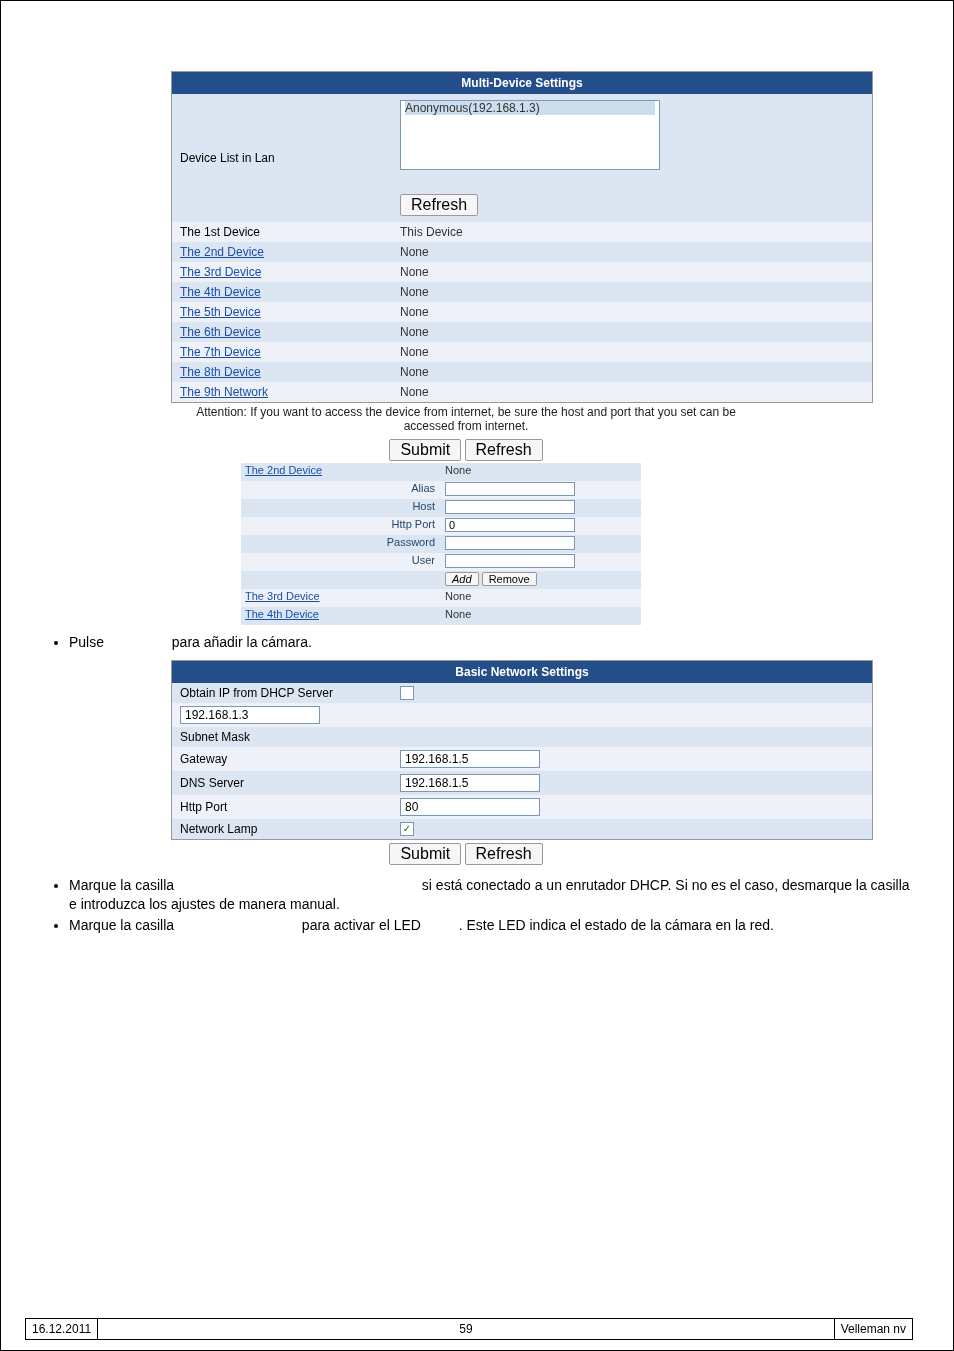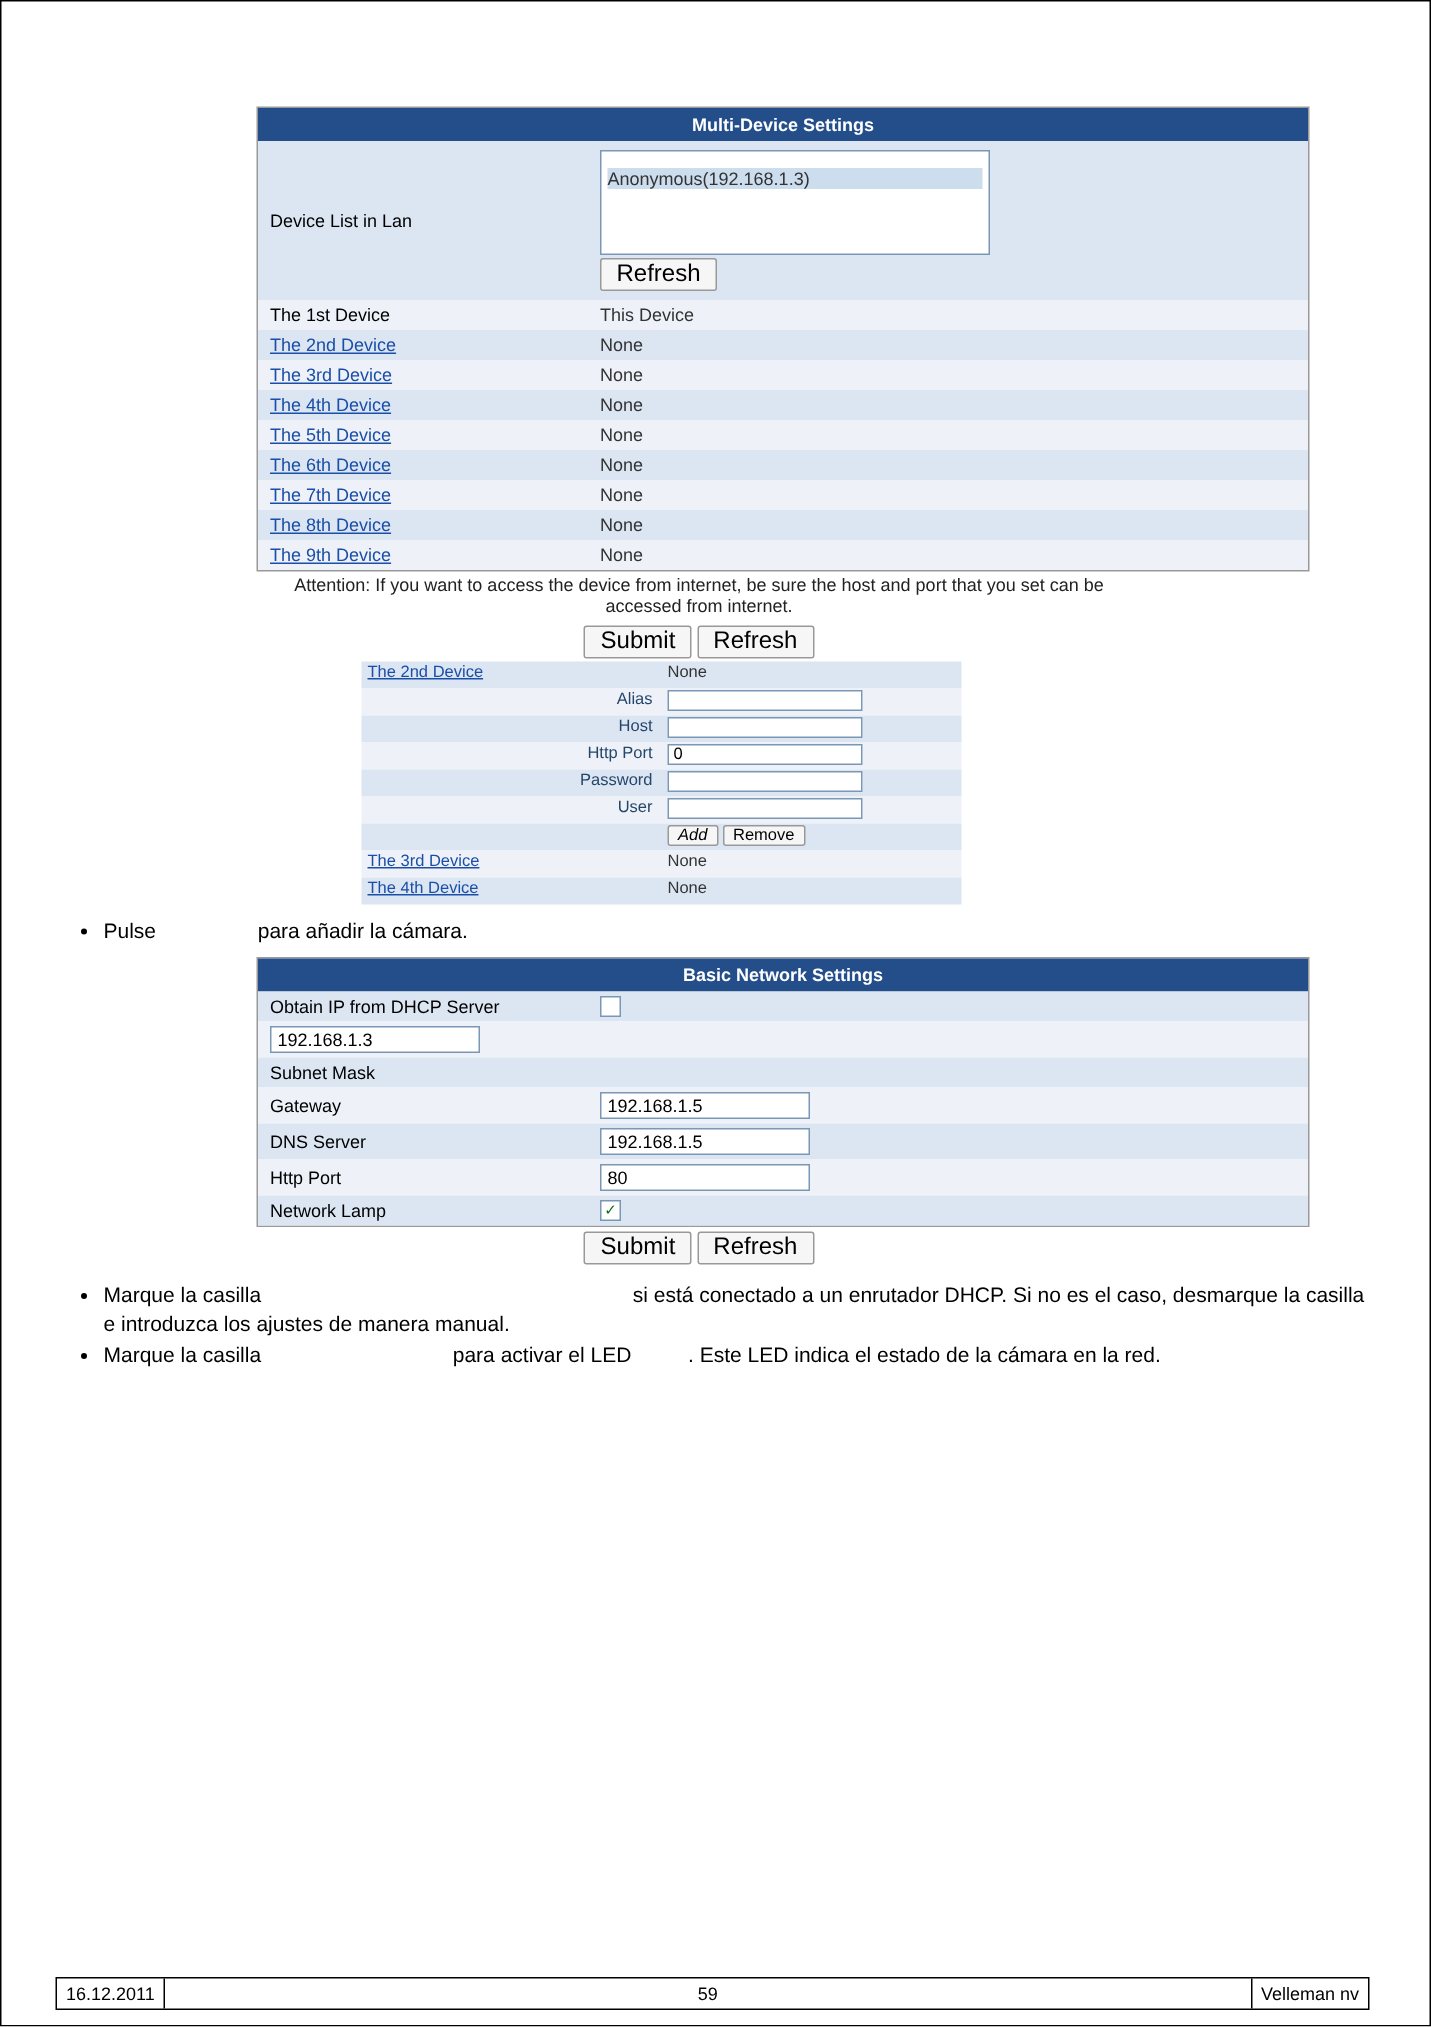--- a/index.html
+++ b/index.html
@@ -53,24 +53,24 @@
     padding: 3px 8px;
     color: #333;
     display: flex;
     align-items: center;
   }
   .device-listbox {
     width: 260px;
     height: 70px;
     background: #fff;
     border: 1px solid #7a97b6;
-    padding: 11px 4px;
+    padding: 0 4px;
     font-size: 12px;
     color: #333;
-    margin-bottom: 2px;
+    margin-bottom: 24px;
   }
   .device-listbox .sel {
     background: #cde;
   }
   .btn {
     font-family: inherit;
     font-size: 16px;
     background: #f6f6f6;
     border: 1px solid #999;
     padding: 1px 10px;
@@ -130,21 +130,21 @@
     padding: 0 3px;
     width: 130px;
   }
   .btn-row {
     text-align: center;
     padding: 3px 0;
   }
   .footer {
     position: absolute;
     bottom: 10px;
-    left: 36px;
+    left: 24px;
     right: 40px;
     display: flex;
     border: 1px solid #000;
     font-size: 12px;
   }
   .footer .fc {
     padding: 3px 6px;
     border-right: 1px solid #000;
     flex: 0 0 auto;
   }
@@ -214,21 +214,21 @@
           </div>
         <div class="panel-row">
             <div class="label-cell link">The 7th Device</div>
             <div class="value-cell">None</div>
           </div>
         <div class="panel-row">
             <div class="label-cell link">The 8th Device</div>
             <div class="value-cell">None</div>
           </div>
         <div class="panel-row">
-            <div class="label-cell link">The 9th Device</div>
+            <div class="label-cell link">The 9th Network</div>
             <div class="value-cell">None</div>
           </div>
       </div>
     </div>
     <div class="attention" style="width:590px; margin-left:130px;">Attention: If you want to access the device from internet, be sure the host and port that you set can be accessed from internet.</div>
     <div class="btn-pair" style="width:590px; margin-left:130px;">
       <button class="btn">Submit</button>
       <button class="btn">Refresh</button>
     </div>
 

